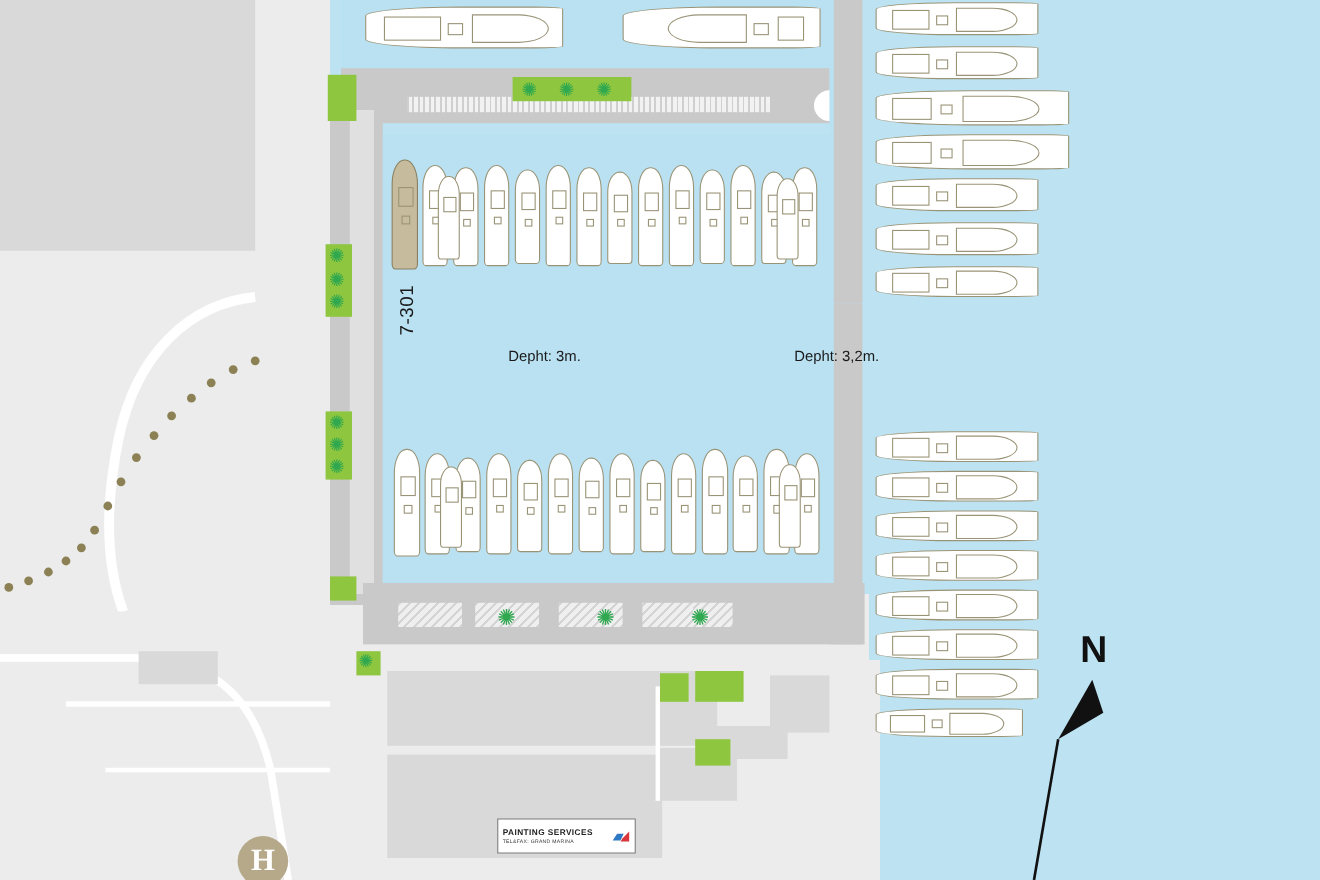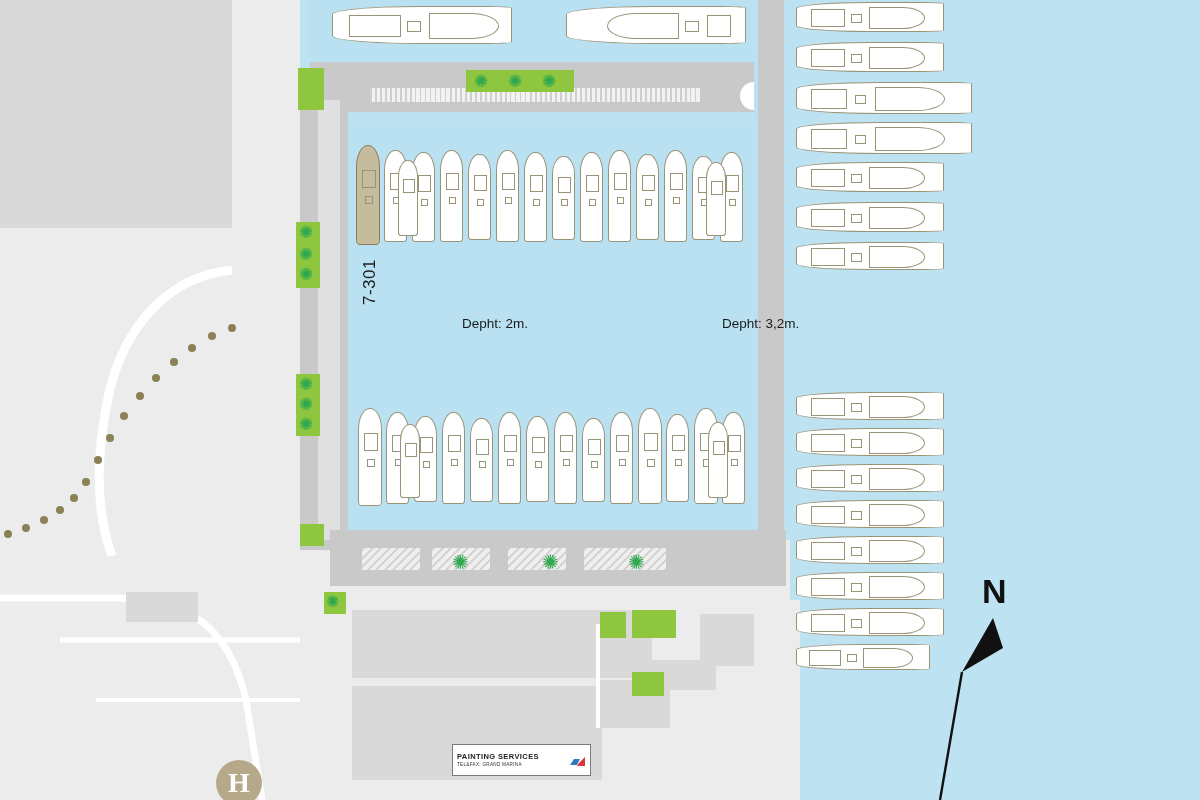--- a/index.html
+++ b/index.html
@@ -291,34 +291,34 @@
   <div class="abs green" style="left:632px;top:672px;width:32px;height:24px;"></div>
   <div class="palm-box" style="left:324px;top:592px;width:22px;height:22px;"></div>
   <div class="palm" style="left:326px;top:594px;font-size:16px;">✺</div>
 
   <div class="abs land-dark" style="left:126px;top:592px;width:72px;height:30px;"></div>
 
   <div class="helipad" style="left:216px;top:760px;">
       <span>H</span>
     </div>
 
-  <div class="logo-box" style="left:452px;top:744px;width:139px;height:32px;">
+  <div class="logo-box" style="left:452px;top:744px;width:126px;height:32px;">
     <div class="logo-text">
       <div class="logo-title">PAINTING SERVICES</div>
       <div class="logo-sub">TEL&amp;FAX:  GRAND  MARINA</div>
     </div>
     <div class="logo-mark">
       <svg width="17" height="13" viewBox="0 0 17 13">
         <path d="M1,10 L8,10 L11,4 L5,4 Z" fill="#2f78c4"></path>
         <path d="M8,11 L16,11 L16,2 L10,8 Z" fill="#d8363a"></path>
       </svg>
     </div>
   </div>
 
-  <div class="depth-label" style="left:462px;top:316px;">Depht: 2m.</div>
+  <div class="depth-label" style="left:462px;top:316px;">Depht: 3m.</div>
   <div class="depth-label" style="left:722px;top:316px;">Depht: 3,2m.</div>
 
   <div class="berth-label" style="left:360px;top:305px;">7-301</div>
 
   <div class="north-letter" style="left:982px;top:572px;">N</div>
   <svg class="overlay">
     <path d="M 993,618 L 1003,648 L 962,672 Z" fill="#111111"></path>
     <path d="M 962,672 L 940,800" stroke="#111111" stroke-width="2.4" fill="none"></path>
   </svg>
 

